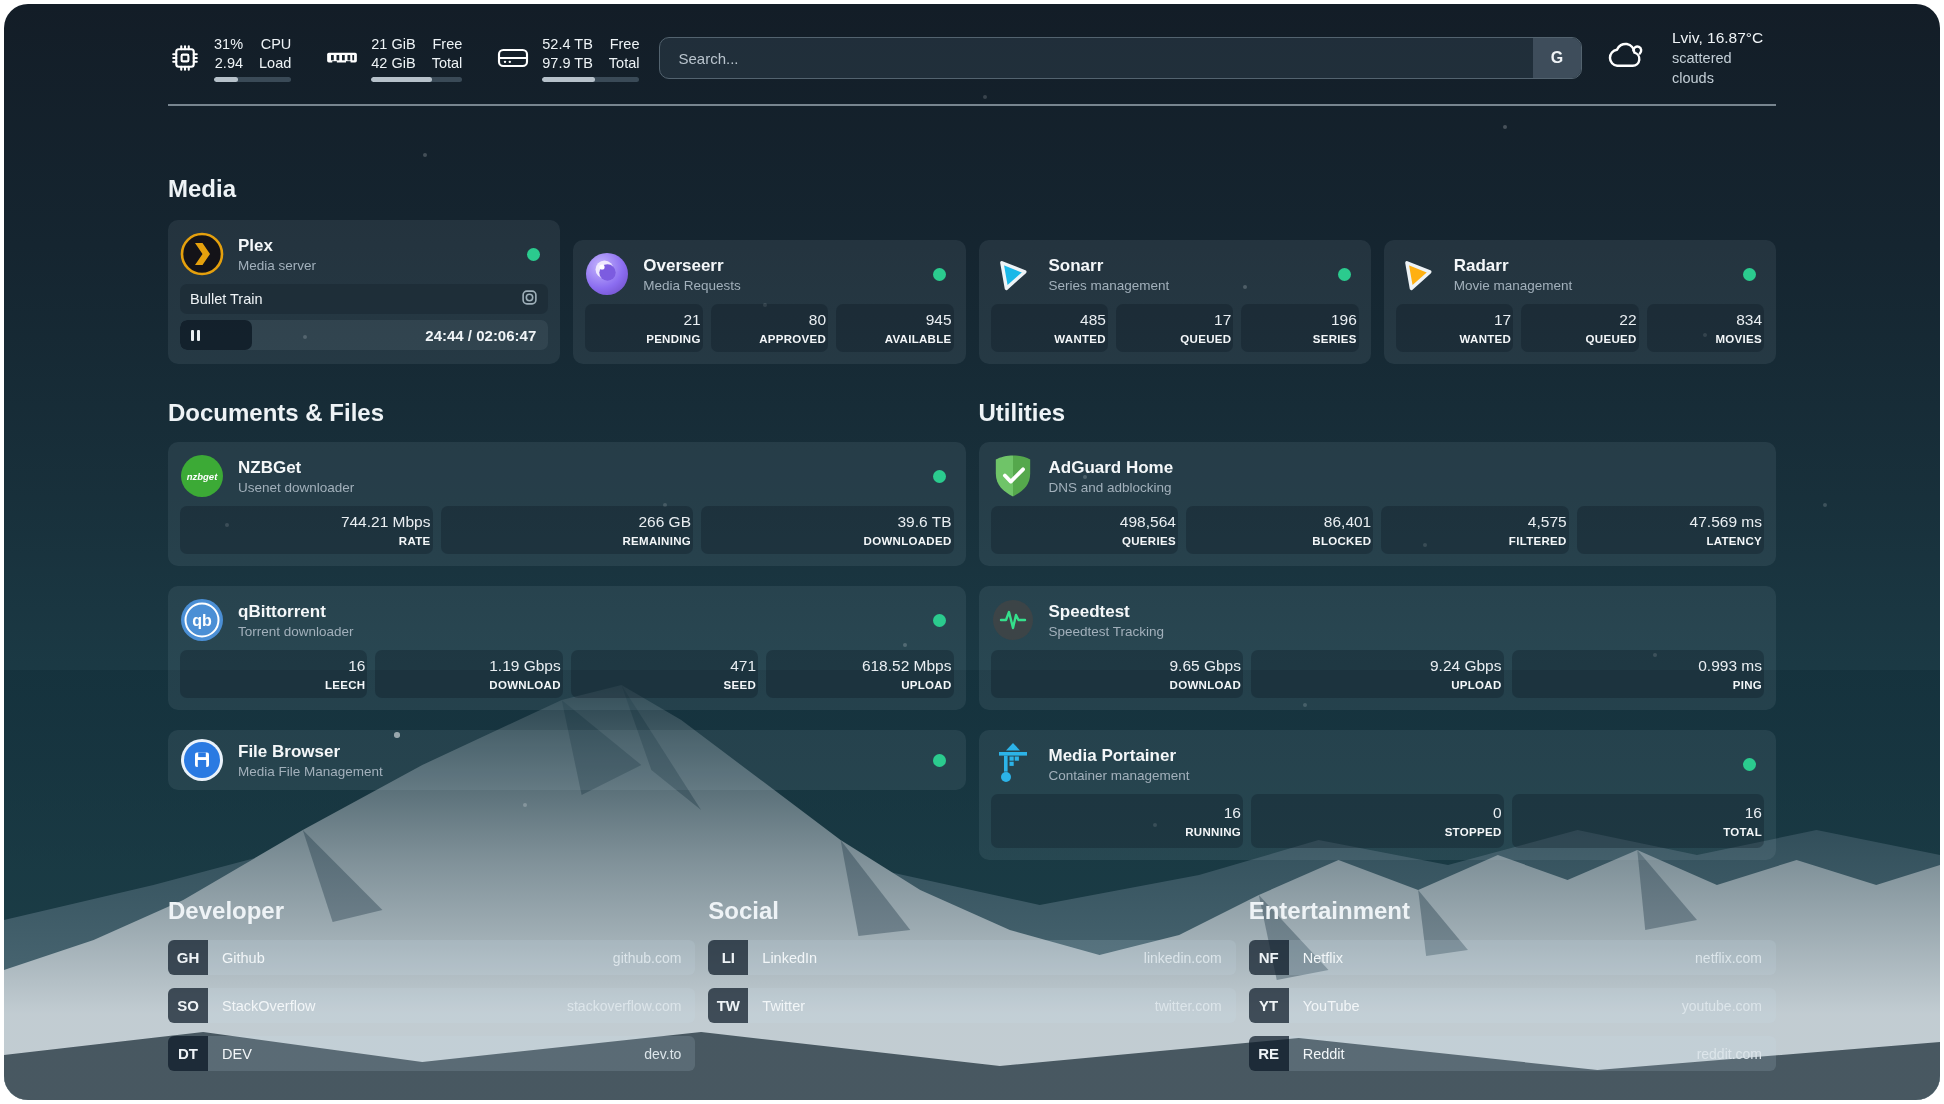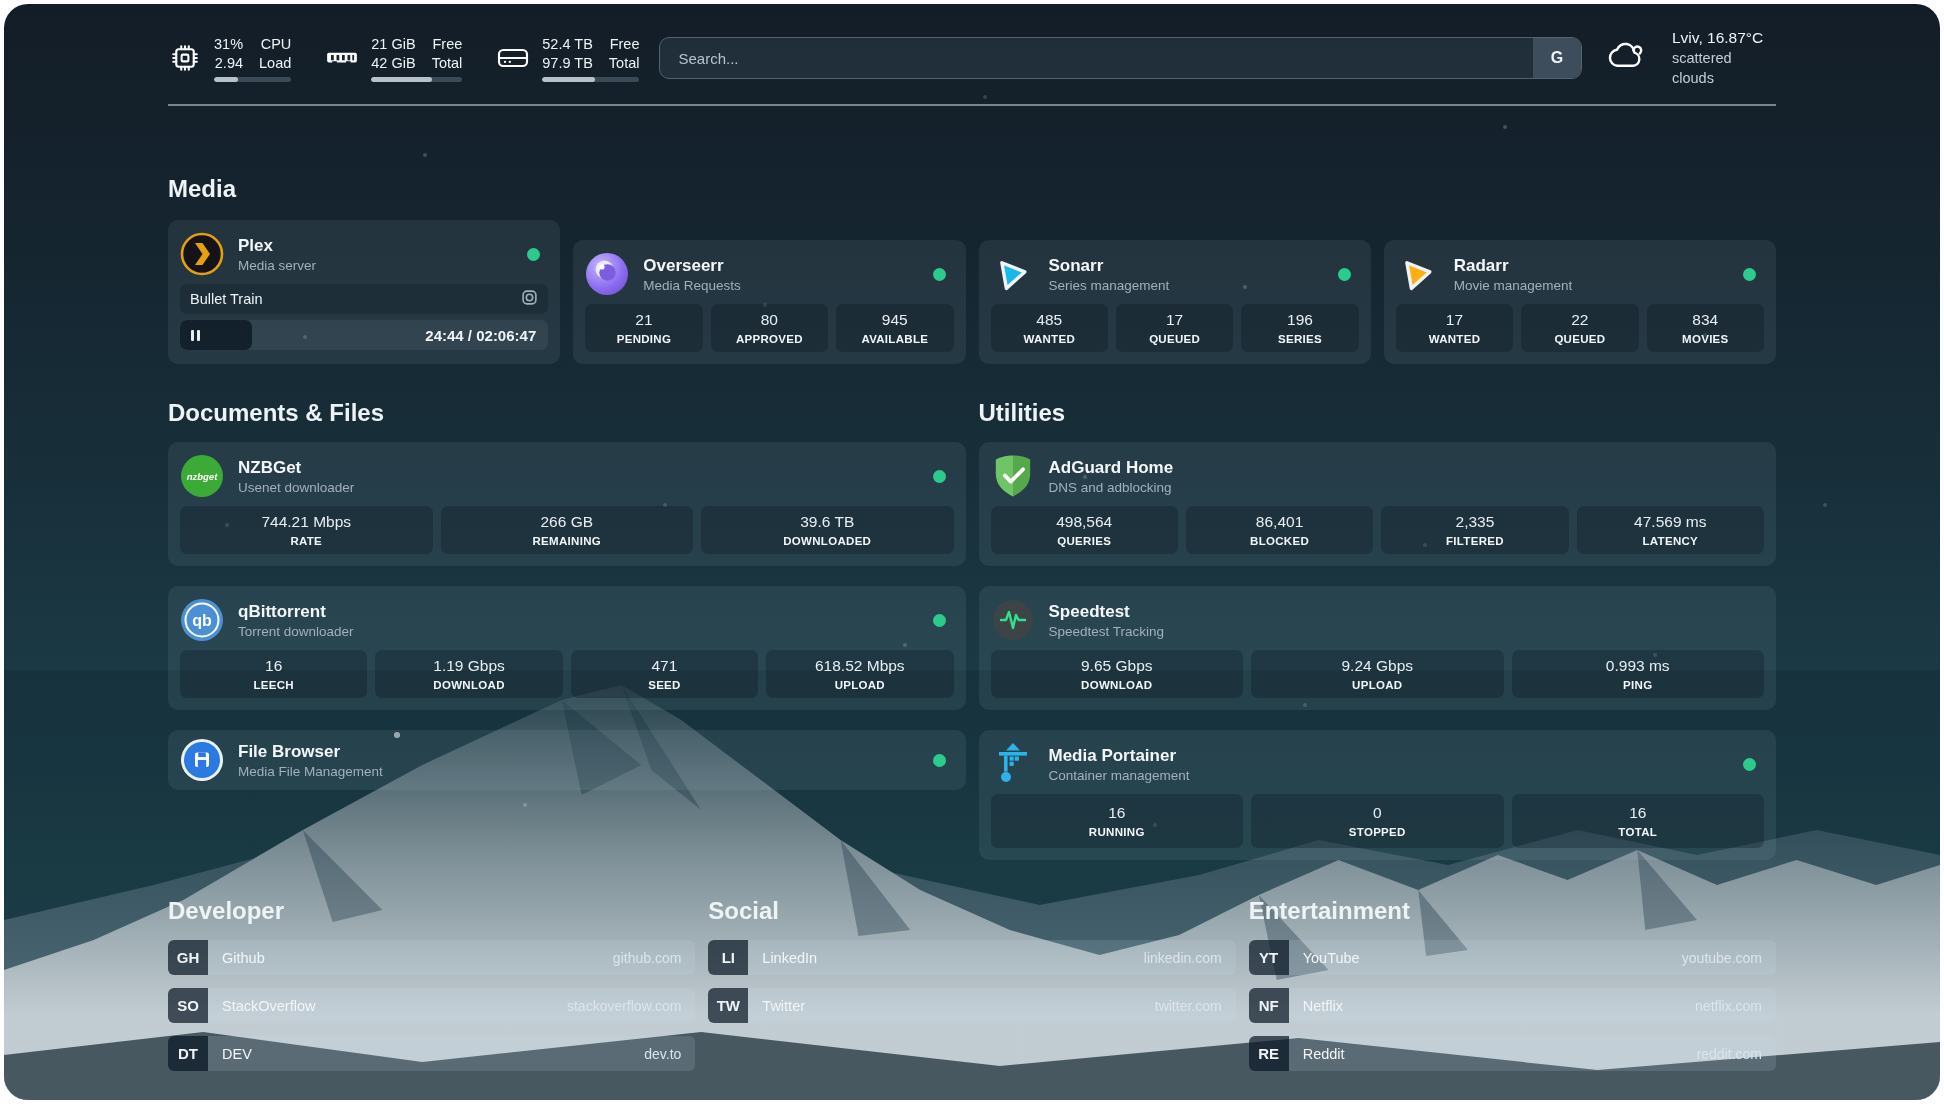--- a/index.html
+++ b/index.html
@@ -53,21 +53,21 @@
   .col-stack .h-section{margin-bottom:14px;}
   .card{background:rgba(195,224,236,.085);border-radius:10px;padding:12px;position:relative;cursor:pointer;}
   .card + .card{margin-top:20px;}
   .card-head{display:flex;align-items:center;gap:14px;}
   .app-icon{width:44px;height:44px;flex:none;display:flex;align-items:center;justify-content:center;}
   .head-text{display:flex;flex-direction:column;flex:1;min-width:0;}
   .card-title{font-size:17px;font-weight:600;color:#f4f7f9;line-height:23px;}
   .card-sub{font-size:13.5px;color:#a2b0bb;line-height:18px;}
   .dot{width:13px;height:13px;border-radius:50%;background:var(--status_online,#2bcb8e);flex:none;margin-right:8px;}
   .stats{display:flex;gap:8px;margin-top:8px;}
-  .stat{flex:1;background:rgba(8,18,27,.28);border-radius:7px;text-align:center;padding:5px 2px;}
+  .stat{flex:1;background:rgba(8,18,27,.28);border-radius:7px;text-align:right;padding:5px 2px;}
   .stat-tall{padding:8px 2px;}
   .stat-v{font-size:15.5px;color:#e9eef2;line-height:22px;}
   .stat-l{font-size:11.5px;font-weight:700;letter-spacing:.3px;color:#f4f7f9;line-height:16px;}
 
   
   .np-row{margin-top:8px;height:30px;border-radius:7px;background:rgba(8,18,27,.22);
       display:flex;align-items:center;padding:0 10px;gap:8px;}
   .np-title{flex:1;font-size:14.5px;color:#eef3f6;white-space:nowrap;overflow:hidden;}
   .np-progress{margin-top:6px;height:30px;border-radius:7px;background:rgba(190,215,228,.08);
       position:relative;display:flex;align-items:center;overflow:hidden;}
@@ -482,21 +482,21 @@
           <div class="stats">
             <div class="stat">
               <div class="stat-v">498,564</div>
               <div class="stat-l">QUERIES</div>
             </div>
             <div class="stat">
               <div class="stat-v">86,401</div>
               <div class="stat-l">BLOCKED</div>
             </div>
             <div class="stat">
-              <div class="stat-v">2,335</div>
+              <div class="stat-v">4,575</div>
               <div class="stat-l">FILTERED</div>
             </div>
             <div class="stat">
               <div class="stat-v">47.569 ms</div>
               <div class="stat-l">LATENCY</div>
             </div>
           </div>
         </div>
 
         <div class="card">
@@ -605,31 +605,31 @@
           <div class="bm-bar">
             <span class="bm-name">Twitter</span>
             <span class="bm-url">twitter.com</span>
           </div>
         </div>
       </div>
 
       <div class="bm-col">
         <div class="h-section">Entertainment</div>
         <div class="bm-row">
+          <div class="bm-abbr">NF</div>
+          <div class="bm-bar">
+            <span class="bm-name">Netflix</span>
+            <span class="bm-url">netflix.com</span>
+          </div>
+        </div>
+        <div class="bm-row">
           <div class="bm-abbr">YT</div>
           <div class="bm-bar">
             <span class="bm-name">YouTube</span>
             <span class="bm-url">youtube.com</span>
-          </div>
-        </div>
-        <div class="bm-row">
-          <div class="bm-abbr">NF</div>
-          <div class="bm-bar">
-            <span class="bm-name">Netflix</span>
-            <span class="bm-url">netflix.com</span>
           </div>
         </div>
         <div class="bm-row">
           <div class="bm-abbr">RE</div>
           <div class="bm-bar">
             <span class="bm-name">Reddit</span>
             <span class="bm-url">reddit.com</span>
           </div>
         </div>
       </div>

